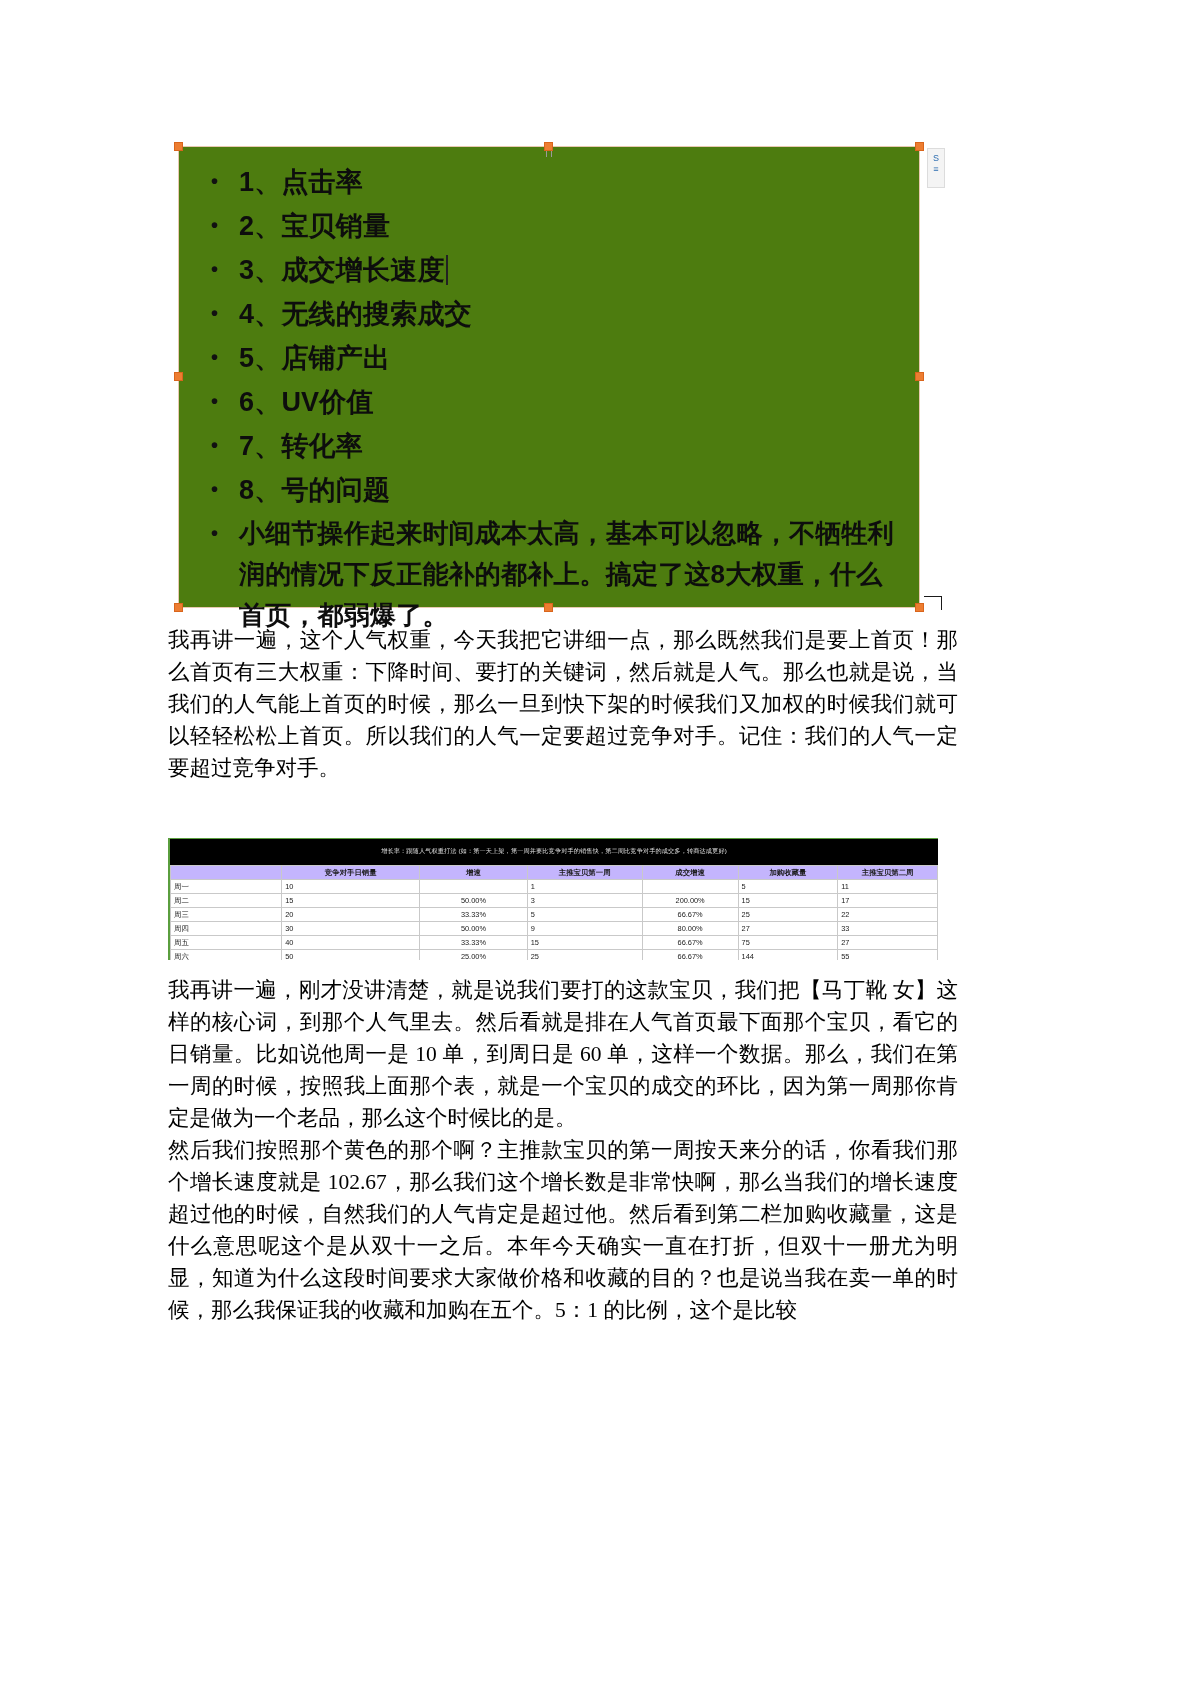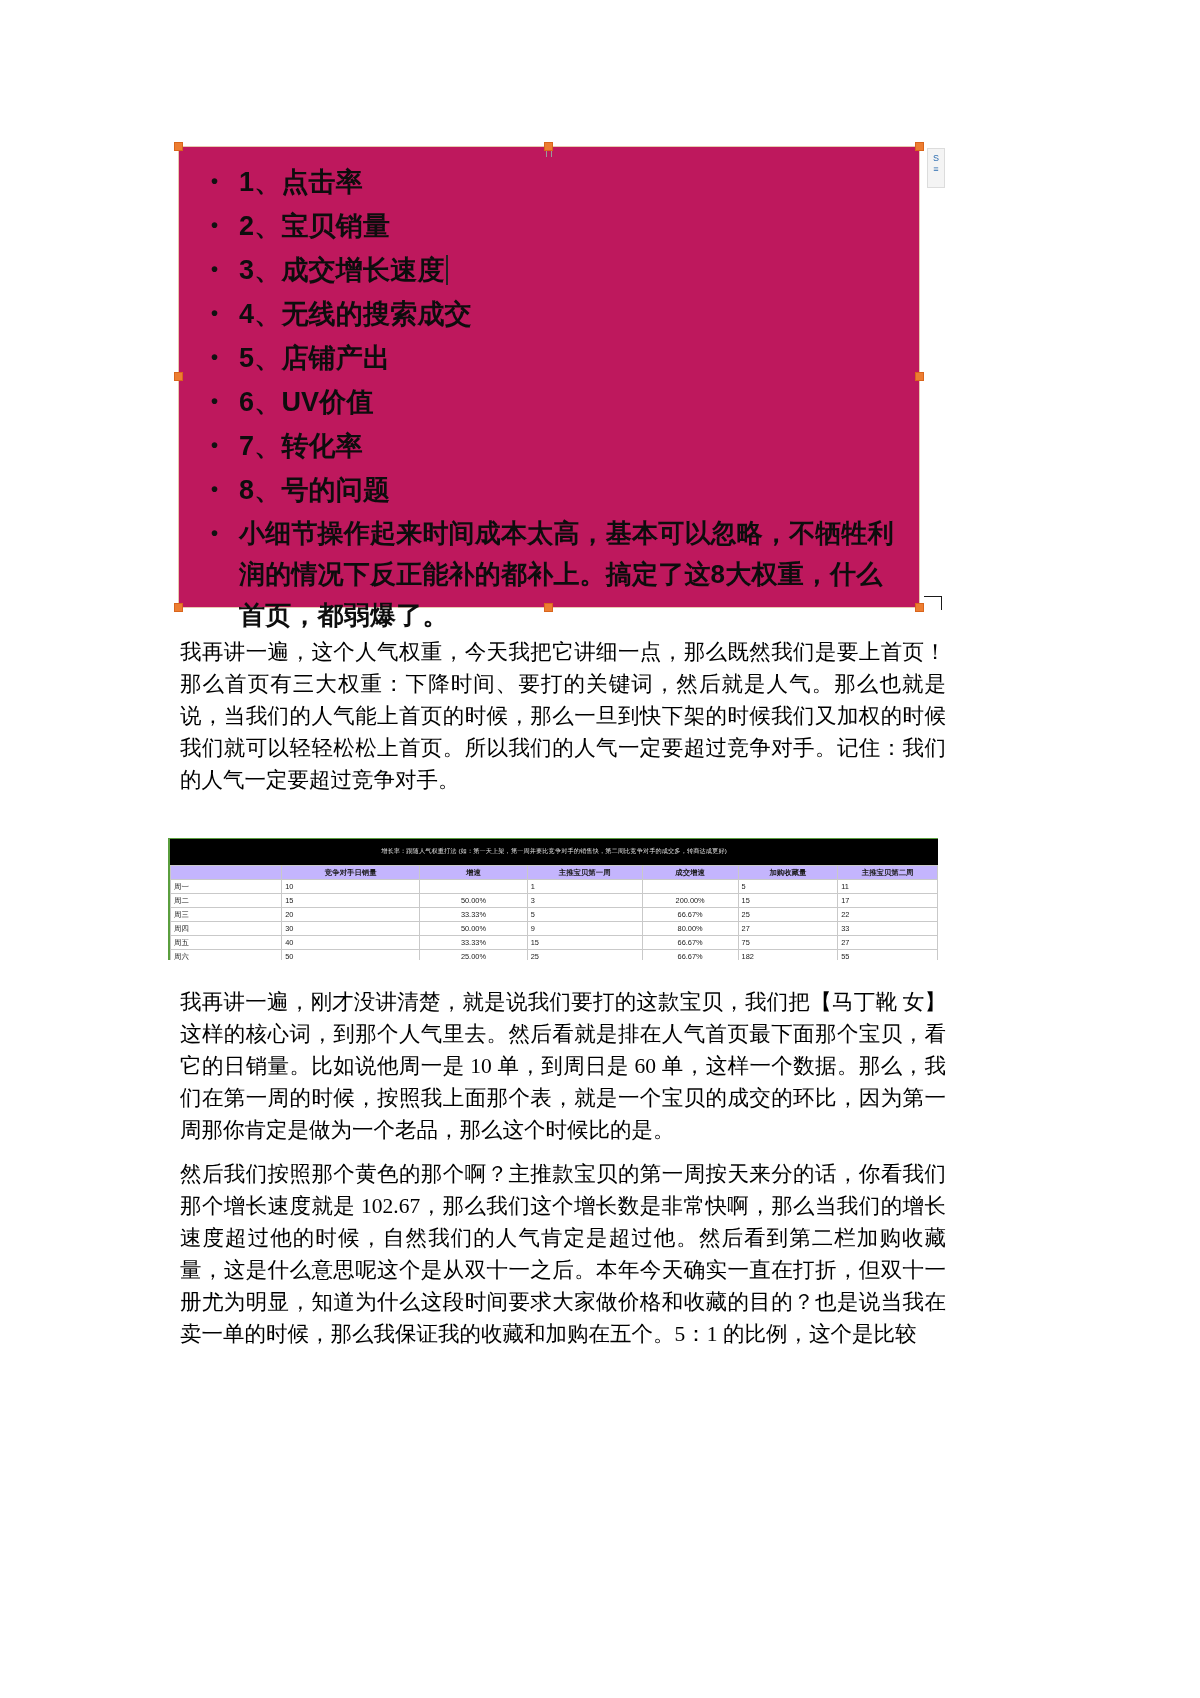--- a/index.html
+++ b/index.html
@@ -26,21 +26,21 @@
 
   
   .slide-object {
     position: absolute;
     left: 178px;
     top: 146px;
     width: 742px;
     height: 462px;
     border: 1px solid #e8c9b0;
     box-sizing: border-box;
-    background: #be185d;
+    background: #4d7c0f;
   }
 
   .slide-inner {
     padding: 14px 18px 0 22px;
   }
 
   ul.bullet-list {
     list-style: none;
     margin: 0;
     padding: 0;
@@ -159,21 +159,21 @@
     width: 790px;
     font-family: "Liberation Serif", "DejaVu Serif", serif;
     font-size: 21.5px;
     line-height: 32px;
     color: #000;
     text-align: justify;
     text-justify: inter-ideograph;
   }
   .para-1 { top: 624px; }
   .para-2 { top: 974px; }
-  .body-text p { margin: 12px; }
+  .body-text p { margin: 0; }
 
   
   .sheet-shot {
     position: absolute;
     left: 168px;
     top: 838px;
     width: 770px;
     height: 122px;
     border-left: 2px solid #5a9e3e;
     box-sizing: border-box;
@@ -341,21 +341,21 @@
           <td class="pct">66.67%</td>
           <td class="num">75</td>
           <td class="num">27</td>
         </tr>
         <tr>
           <td class="lbl">周六</td>
           <td class="num">50</td>
           <td class="pct">25.00%</td>
           <td class="num">25</td>
           <td class="pct">66.67%</td>
-          <td class="num">182</td>
+          <td class="num">144</td>
           <td class="num">55</td>
         </tr>
 
       </tbody>
     </table>
   </div>
 
   <div class="body-text para-2">
     <p>我再讲一遍，刚才没讲清楚，就是说我们要打的这款宝贝，我们把【马丁靴 女】这样的核心词，到那个人气里去。然后看就是排在人气首页最下面那个宝贝，看它的日销量。比如说他周一是 10 单，到周日是 60 单，这样一个数据。那么，我们在第一周的时候，按照我上面那个表，就是一个宝贝的成交的环比，因为第一周那你肯定是做为一个老品，那么这个时候比的是。</p>
     <p>然后我们按照那个黄色的那个啊？主推款宝贝的第一周按天来分的话，你看我们那个增长速度就是 102.67，那么我们这个增长数是非常快啊，那么当我们的增长速度超过他的时候，自然我们的人气肯定是超过他。然后看到第二栏加购收藏量，这是什么意思呢这个是从双十一之后。本年今天确实一直在打折，但双十一册尤为明显，知道为什么这段时间要求大家做价格和收藏的目的？也是说当我在卖一单的时候，那么我保证我的收藏和加购在五个。5：1 的比例，这个是比较</p>

